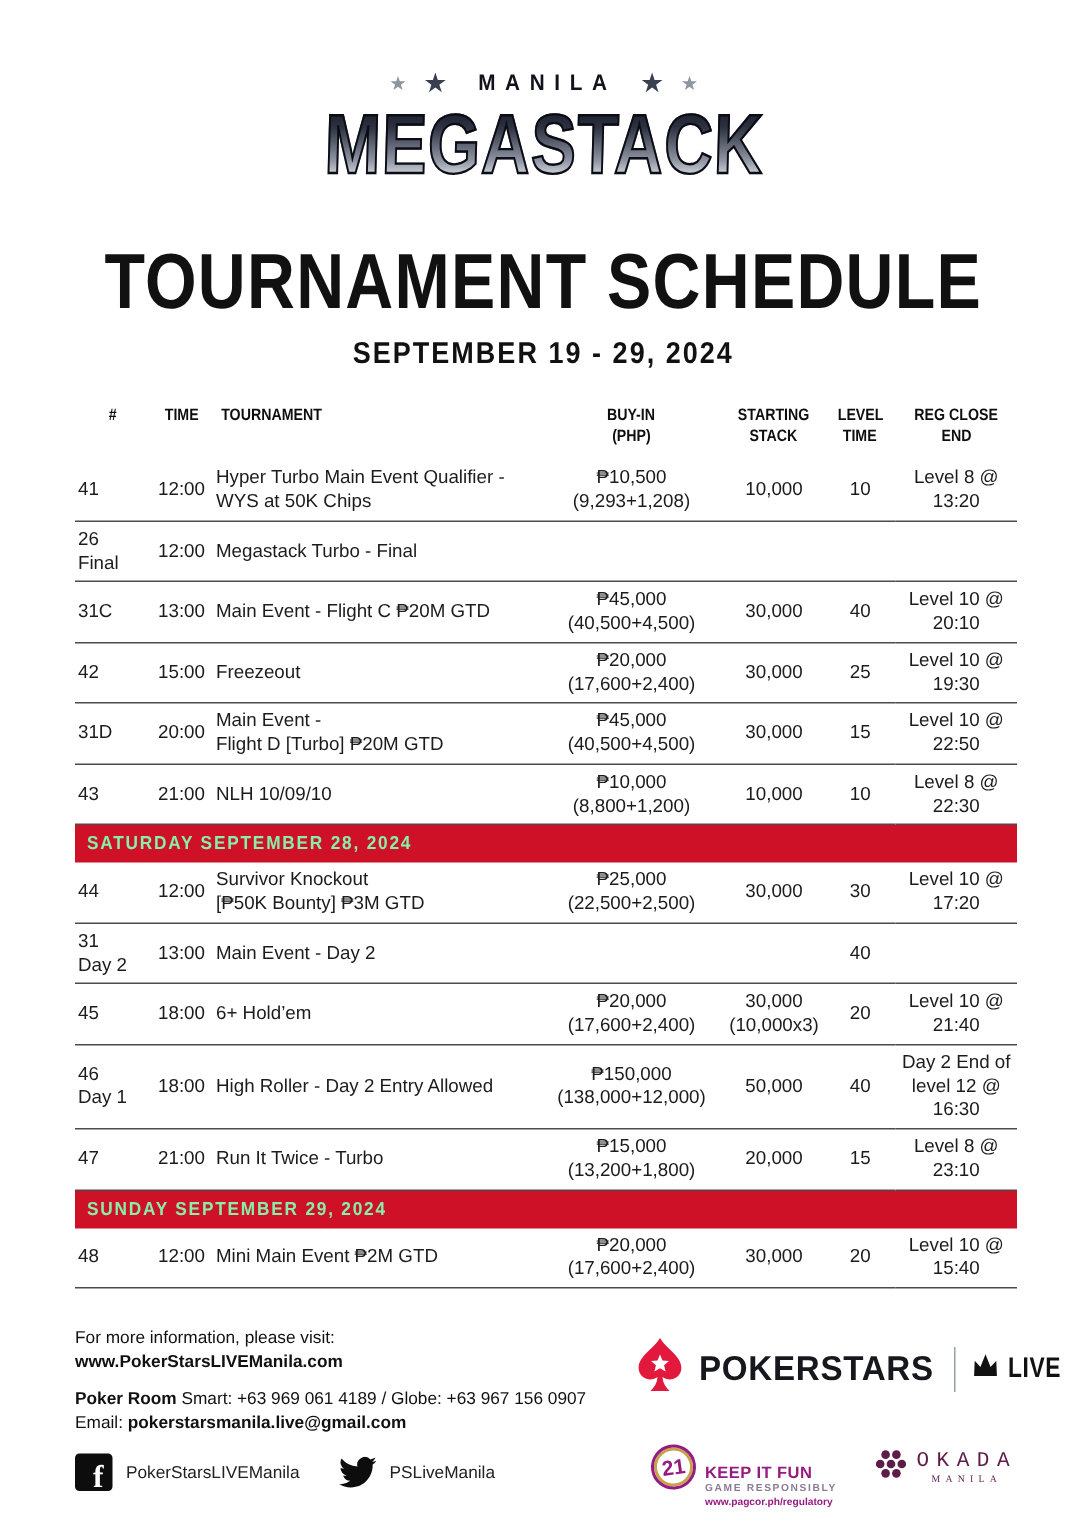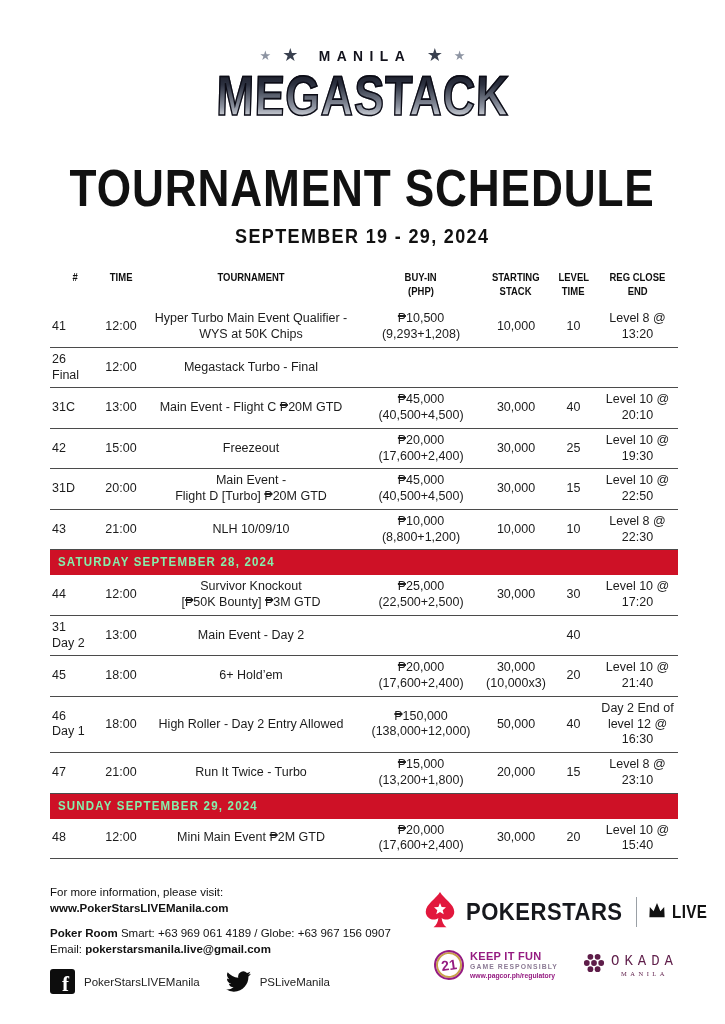--- a/index.html
+++ b/index.html
@@ -54,21 +54,21 @@
     font-size:12.5px;color:#1c1c1c;
   }
   col.c-num{width:50px;} col.c-time{width:42px;} col.c-name{width:218px;}
   col.c-buyin{width:122px;} col.c-stack{width:68px;} col.c-level{width:47px;} col.c-reg{width:81px;}
   .sched th{
     font-weight:bold;font-size:11px;line-height:1.25;vertical-align:top;
     padding:0 0 9px 0;color:#0e0e0e;
   }
   .sched th .hl{display:block;}
   .cnd{display:inline-block;transform:scaleX(.86);}
-  th.col-name,td.col-name{text-align:center;}
+  th.col-name,td.col-name{text-align:left;}
   th.col-num{text-align:center;}
   th.col-time,th.col-buyin,th.col-stack,th.col-level,th.col-reg{text-align:center;}
   td.col-num{text-align:left;padding-left:5px;}
   td.col-time,td.col-buyin,td.col-stack,td.col-level,td.col-reg{text-align:center;}
   .sched td{padding:4px 2px;vertical-align:middle;line-height:1.26;}
   tr.data-row{height:38px;border-bottom:1px solid #4b4b4b;}
   tr.section-row td{padding:0;border:0;}
   .section-bar{
     background:var(--section-red);color:#86efac;
     padding:5px 9px 5px 8px;line-height:1.2;
@@ -113,21 +113,21 @@
   .kif{display:flex;align-items:center;}
   .kif-circle{
     width:30px;height:30px;border-radius:50%;flex:none;
     border:2px solid var(--pagcor-purple);
     box-shadow:inset 0 0 0 2px #c8a24b;
     display:flex;align-items:center;justify-content:center;
     color:var(--pagcor-purple);font-weight:bold;font-size:14px;
     transform:rotate(-8deg);
   }
   .kif-text{display:flex;flex-direction:column;margin-left:6px;line-height:1.15;}
-  .kif-1{color:var(--pagcor-purple);font-weight:bold;font-size:11px;letter-spacing:.3px;}
+  .kif-1{color:var(--pagcor-purple);font-weight:bold;font-size:11px;letter-spacing:.3px;margin-top:25px;}
   .kif-2{color:#8c7b95;font-size:6.8px;letter-spacing:1.1px;font-weight:bold;}
   .kif-3{color:var(--pagcor-purple);font-size:6.8px;font-weight:bold;margin-top:1px;}
   .okada{display:flex;align-items:center;}
   .okada-text{display:flex;flex-direction:column;align-items:center;margin-left:5px;}
   .okada-name{
     font-family:Liberation Mono, monospace;
     color:var(--okada-plum);font-size:14px;letter-spacing:5px;line-height:1;
   }
   .okada-sub{
     font-family:"Liberation Serif","DejaVu Serif",serif;

